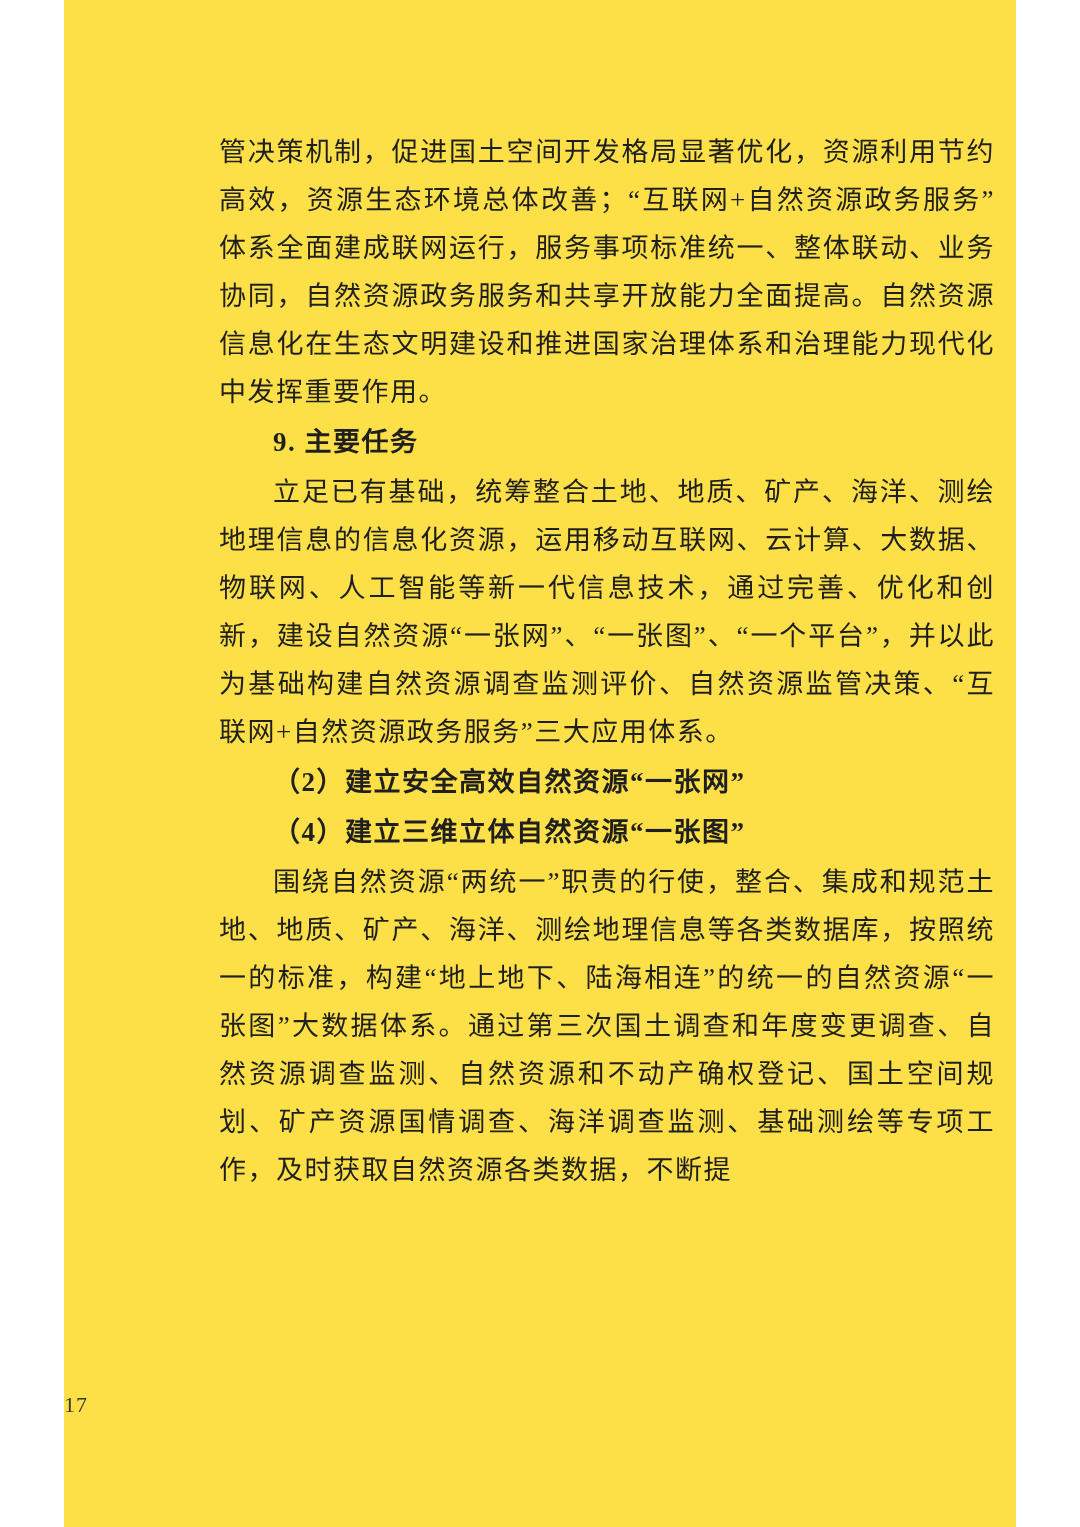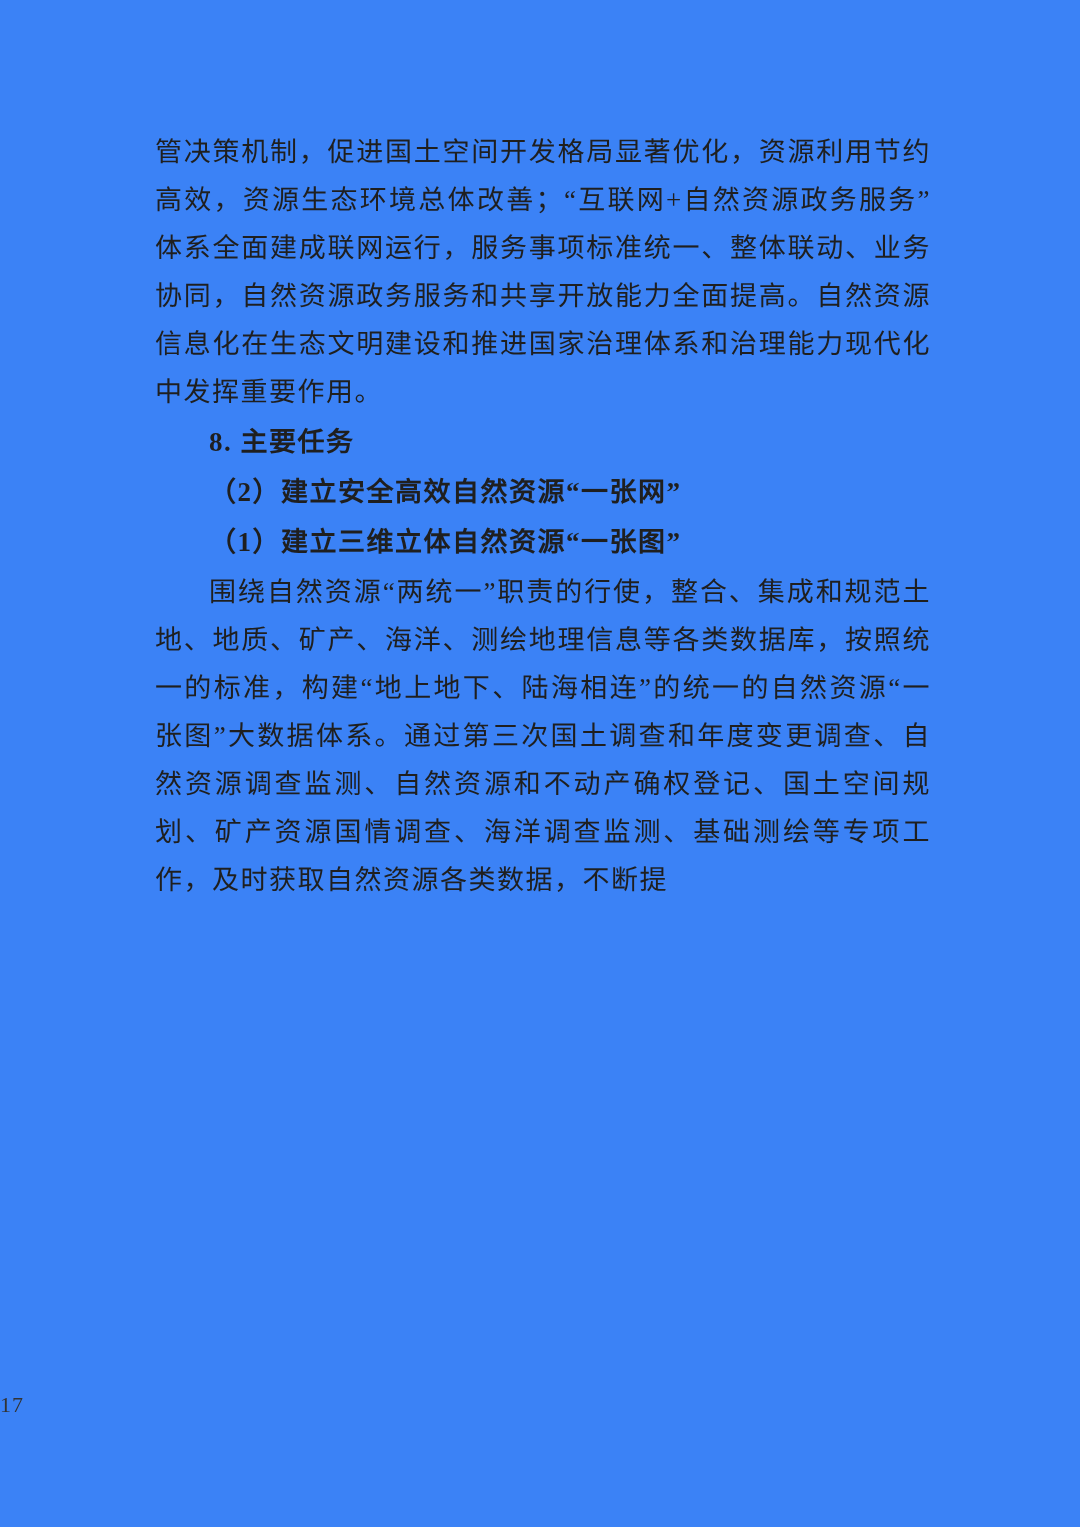--- a/index.html
+++ b/index.html
@@ -2,24 +2,24 @@
 <html lang="zh-CN"><head>
 <meta charset="utf-8">
 <style>
   html, body {
     margin: 0;
     padding: 0;
     background: #ffffff;
   }
   .page {
     position: relative;
-    width: 1080px;
+    width: 952px;
     height: 1527px;
     margin: 0 auto;
-    background: #3b82f6;
+    background: #fde047;
     color: #1f1f1f;
     font-family: "Liberation Serif", "DejaVu Serif", serif;
     overflow: hidden;
   }
   .content {
     position: absolute;
     left: 155px;
     top: 128px;
     width: 776px;
   }
@@ -54,26 +54,27 @@
   }
 </style>
 </head>
 <body>
 
 <div class="page">
   <div class="content">
 
     <p class="para">管决策机制，促进国土空间开发格局显著优化，资源利用节约高效，资源生态环境总体改善；“互联网+自然资源政务服务”体系全面建成联网运行，服务事项标准统一、整体联动、业务协同，自然资源政务服务和共享开放能力全面提高。自然资源信息化在生态文明建设和推进国家治理体系和治理能力现代化中发挥重要作用。</p>
 
-    <h3 class="heading">8. 主要任务</h3>
+    <h3 class="heading">9. 主要任务</h3>
 
+    <p class="para indent">立足已有基础，统筹整合土地、地质、矿产、海洋、测绘地理信息的信息化资源，运用移动互联网、云计算、大数据、物联网、人工智能等新一代信息技术，通过完善、优化和创新，建设自然资源“一张网”、“一张图”、“一个平台”，并以此为基础构建自然资源调查监测评价、自然资源监管决策、“互联网+自然资源政务服务”三大应用体系。</p>
 
     <h3 class="heading">（2）建立安全高效自然资源“一张网”</h3>
 
 
-    <h3 class="heading">（1）建立三维立体自然资源“一张图”</h3>
+    <h3 class="heading">（4）建立三维立体自然资源“一张图”</h3>
 
     <p class="para indent">围绕自然资源“两统一”职责的行使，整合、集成和规范土地、地质、矿产、海洋、测绘地理信息等各类数据库，按照统一的标准，构建“地上地下、陆海相连”的统一的自然资源“一张图”大数据体系。通过第三次国土调查和年度变更调查、自然资源调查监测、自然资源和不动产确权登记、国土空间规划、矿产资源国情调查、海洋调查监测、基础测绘等专项工作，及时获取自然资源各类数据，不断提</p>
 
   </div>
 
   <div class="page-number">17</div>
 </div>
 
 </body></html>

